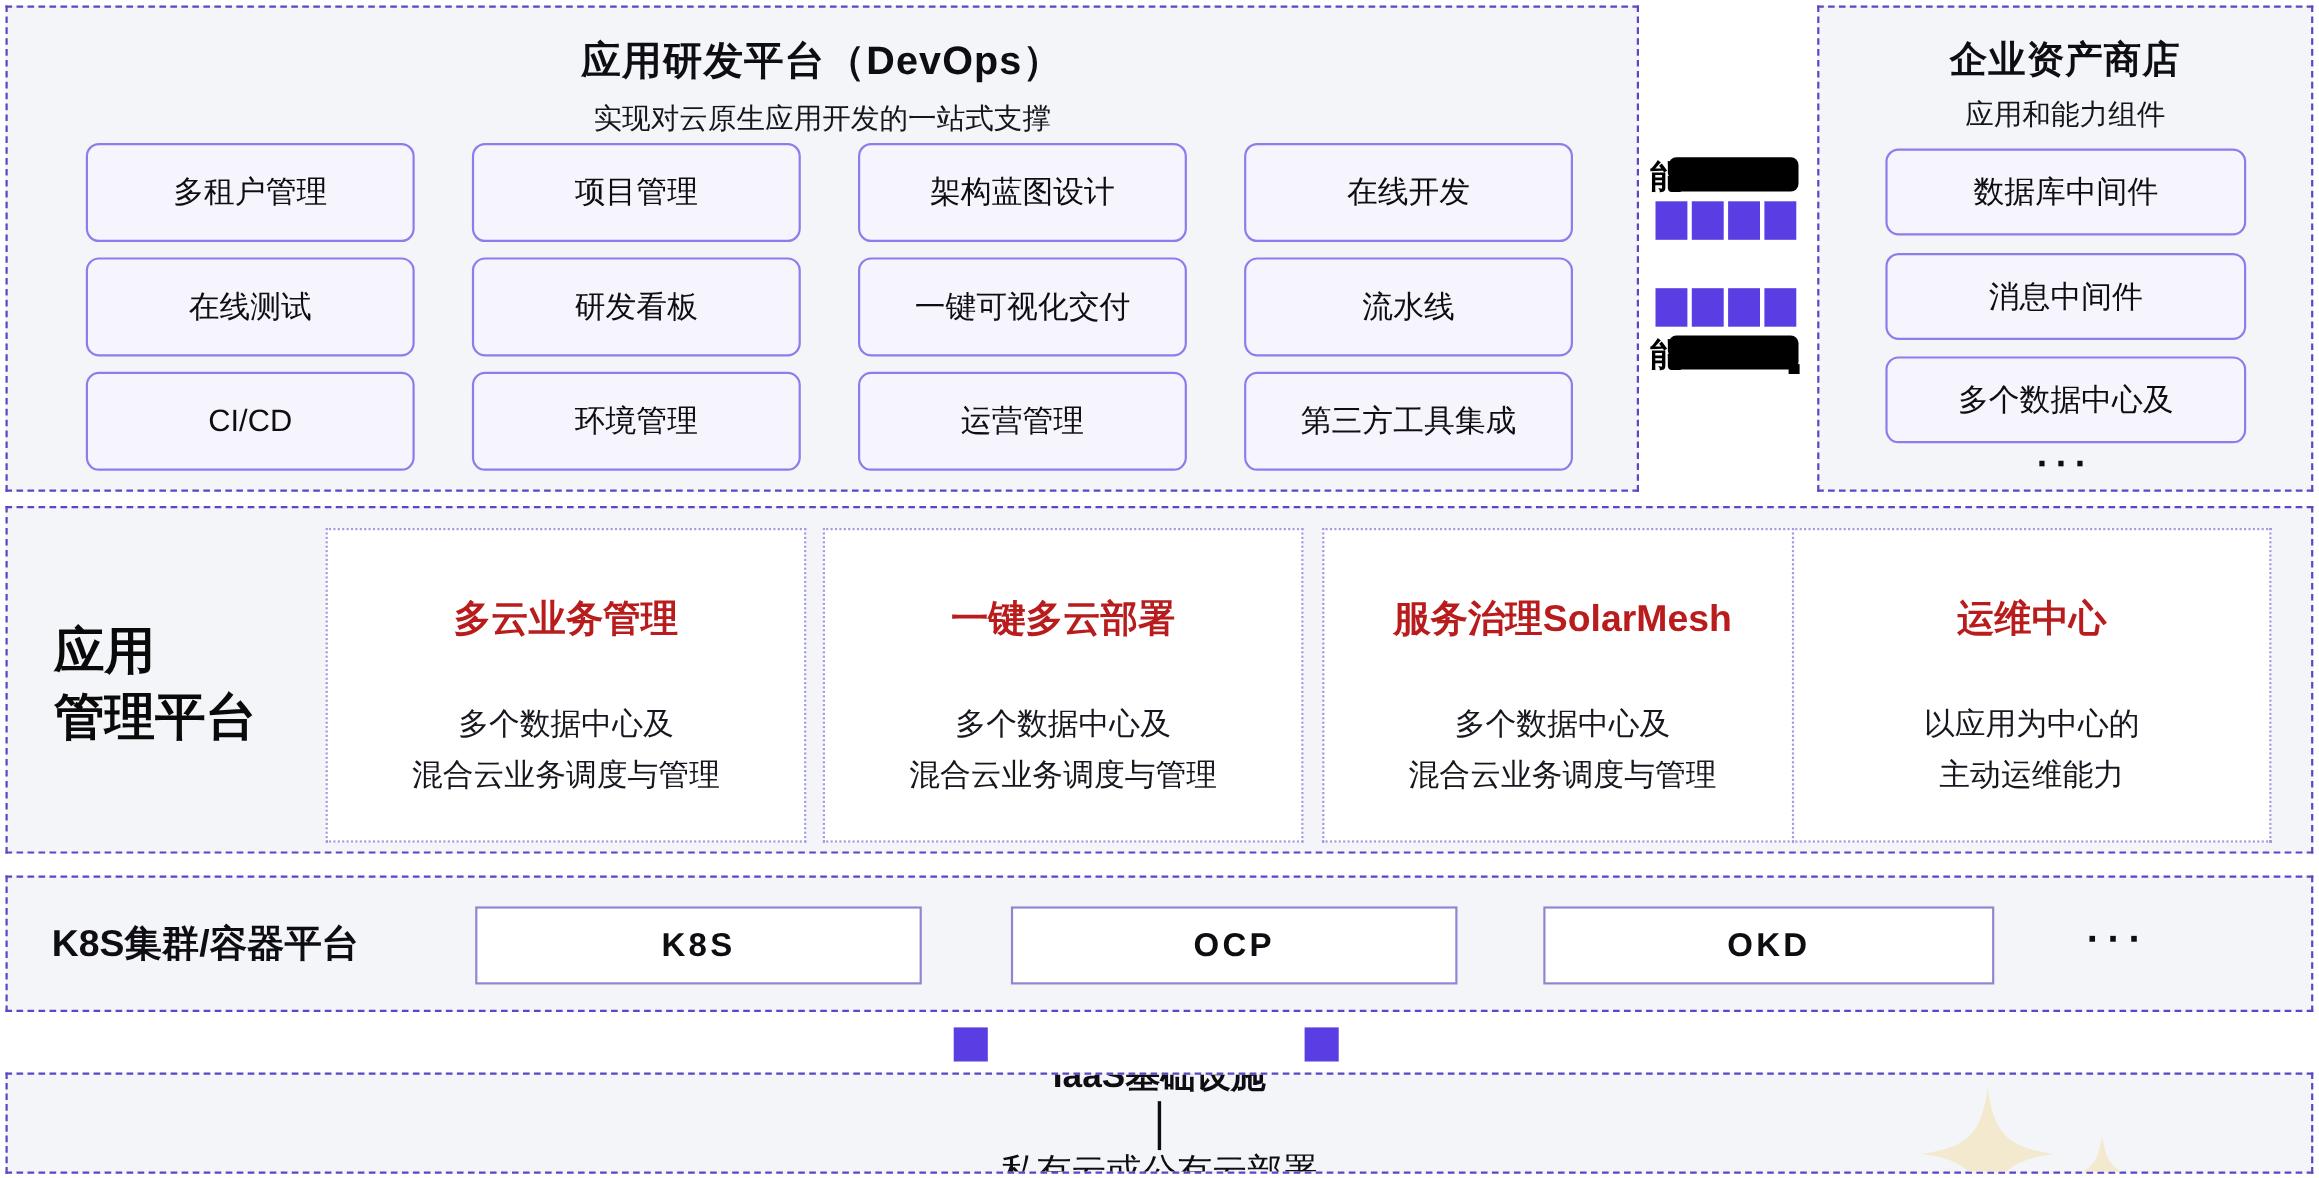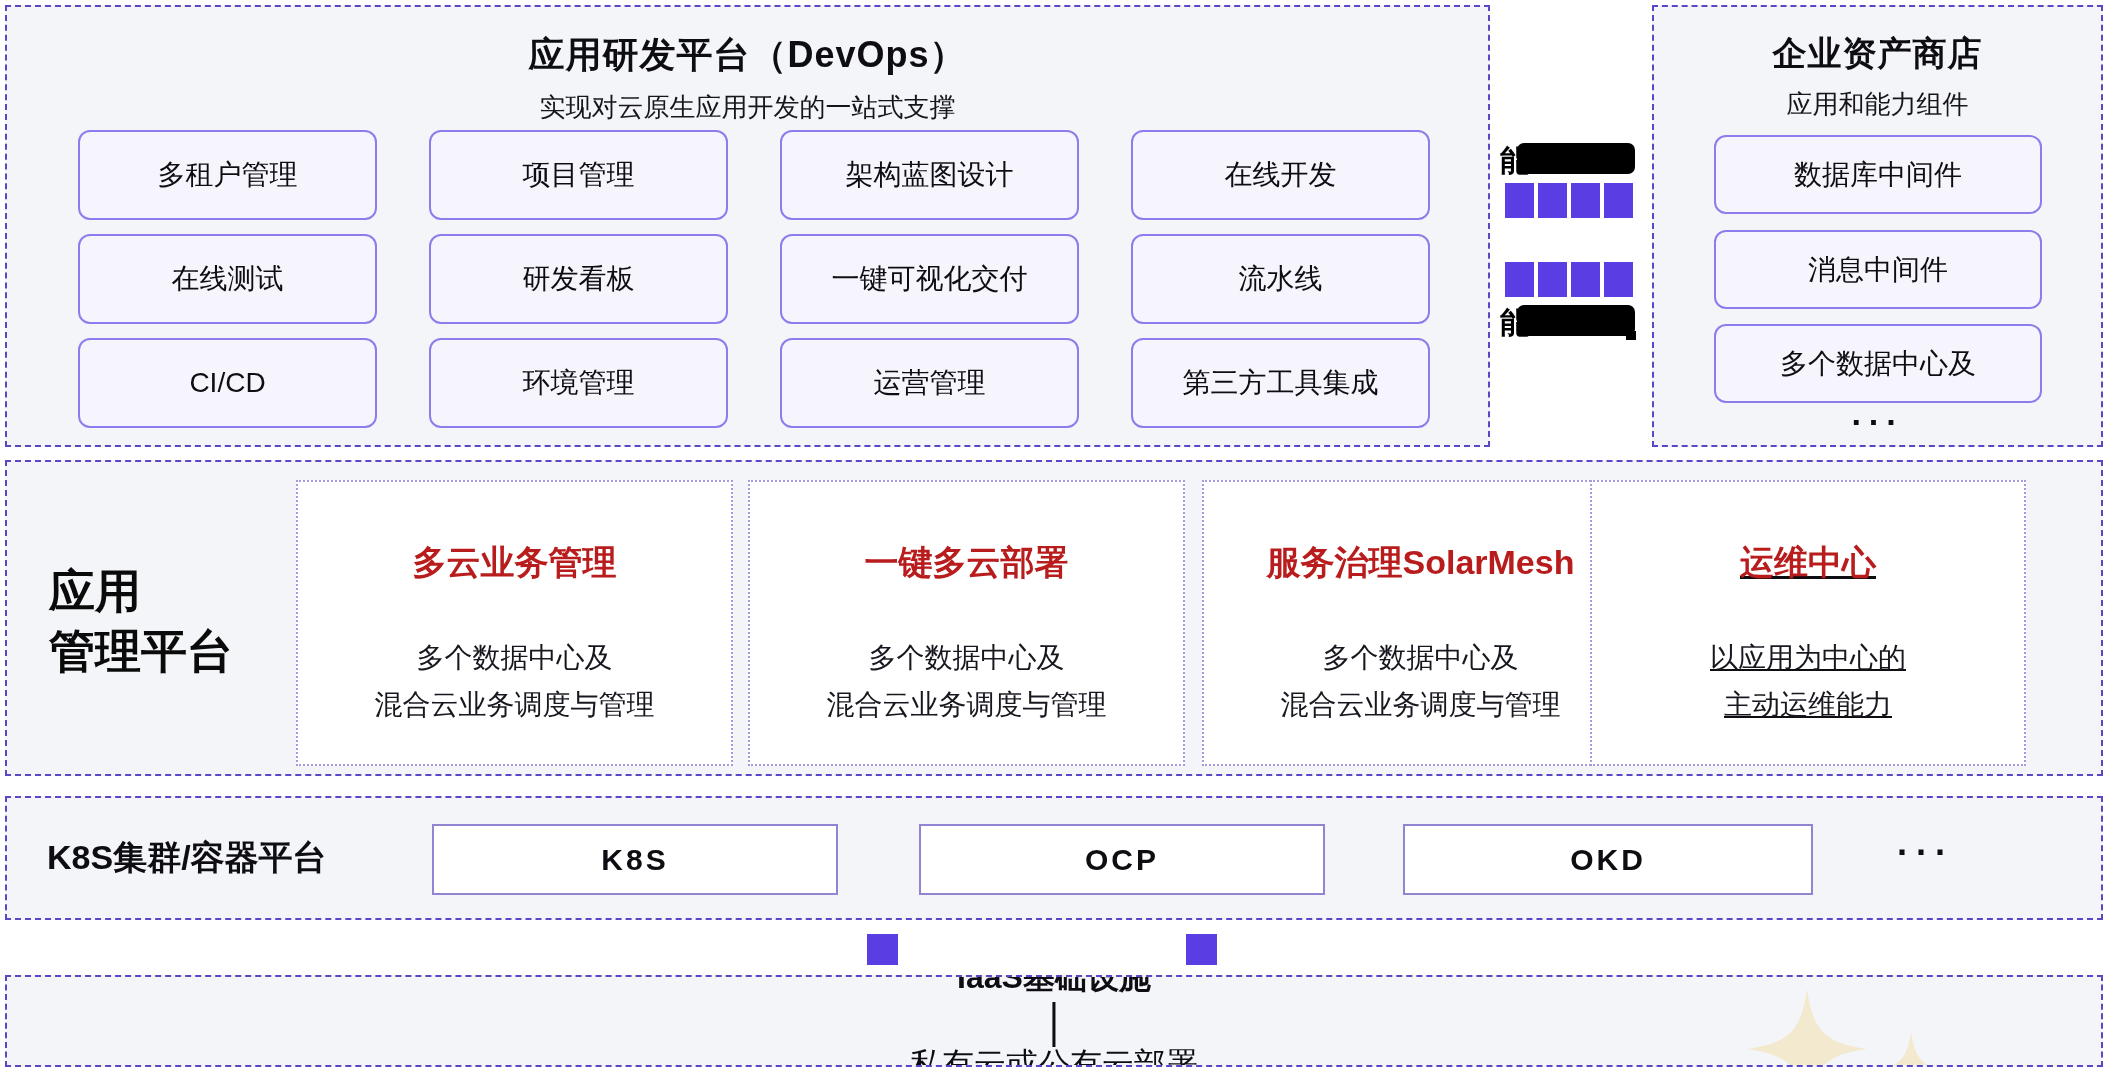--- a/index.html
+++ b/index.html
@@ -111,21 +111,21 @@
       <div>混合云业务调度与管理</div>
     </div>
   </div>
   <div class="card" style="left:1195px;">
     <div class="card-title">服务治理SolarMesh</div>
     <div class="card-desc">
       <div>多个数据中心及</div>
       <div>混合云业务调度与管理</div>
     </div>
   </div>
-  <div class="card" style="left:1583px;width:436px;text-decoration:underline;">
+  <div class="card" style="left:1622px;width:436px;">
     <div class="card-title">运维中心</div>
     <div class="card-desc">
       <div>以应用为中心的</div>
       <div>主动运维能力</div>
     </div>
   </div>
 </div>
 
 <div class="band band-k8s">
   <div class="k8s-label">K8S集群/容器平台</div>

